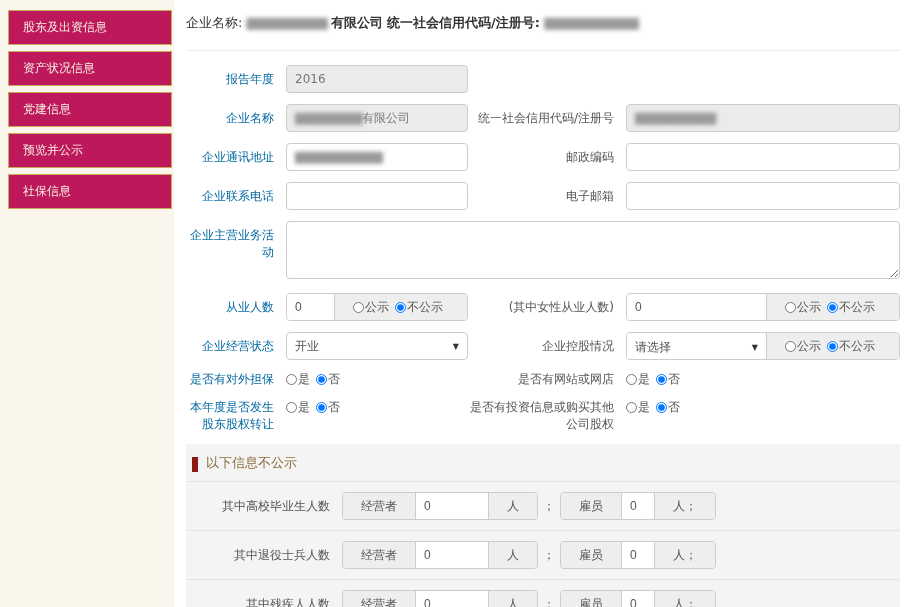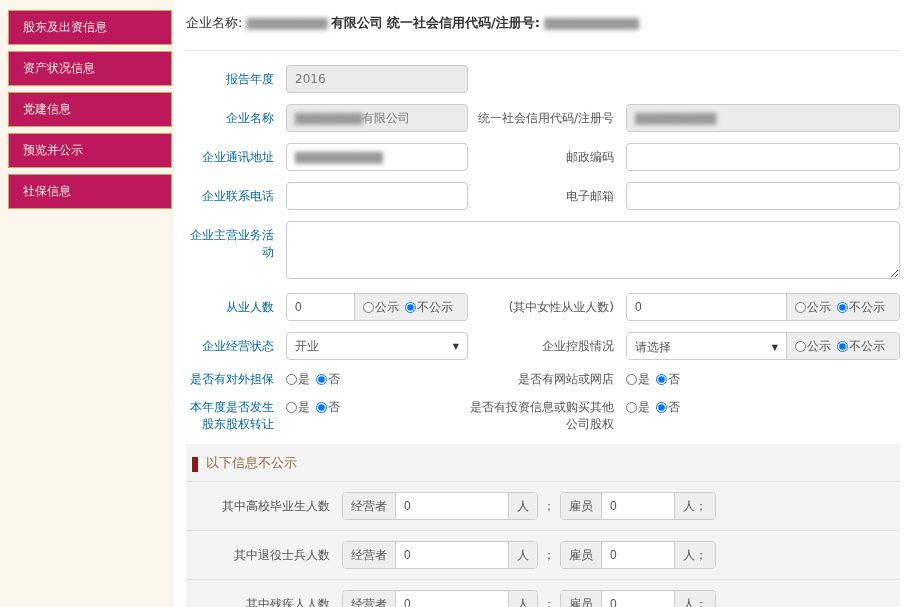--- a/index.html
+++ b/index.html
@@ -46,21 +46,21 @@
   }
   textarea.txtarea {
     width:100%; height:58px; border:1px solid #ccc; border-radius:4px;
     padding:4px 8px; font-size:12px; color:#555; resize:both;
     font-family:"DejaVu Sans","Liberation Sans",sans-serif;
   }
   
   .igroup { display:flex; align-items:stretch; height:28px; border:1px solid #ccc; border-radius:4px; background:#fff; overflow:hidden; }
   .igroup input { border:none; outline:none; flex:1; min-width:0; padding:0 8px; font-size:12px; color:#555; }
   .addon {
-    background:#eee; border-left:1px solid #ccc; padding:0 8px; color:#555;
+    background:#eee; border-left:1px solid #ccc; padding:0 18px; color:#555;
     display:flex; align-items:center; white-space:nowrap; flex-shrink:0; font-size:12px;
   }
   .addon.lead { border-left:none; border-right:1px solid #ccc; }
   
   .selectbox {
     height:28px; border:1px solid #ccc; border-radius:4px; background:#fff;
     display:flex; align-items:center; justify-content:space-between; padding:0 8px; cursor:pointer; color:#555;
   }
   .sel-arrow { font-size:8px; color:#333; }
   .igroup .selectbox { border:none; border-radius:0; flex:1; min-width:0; }

